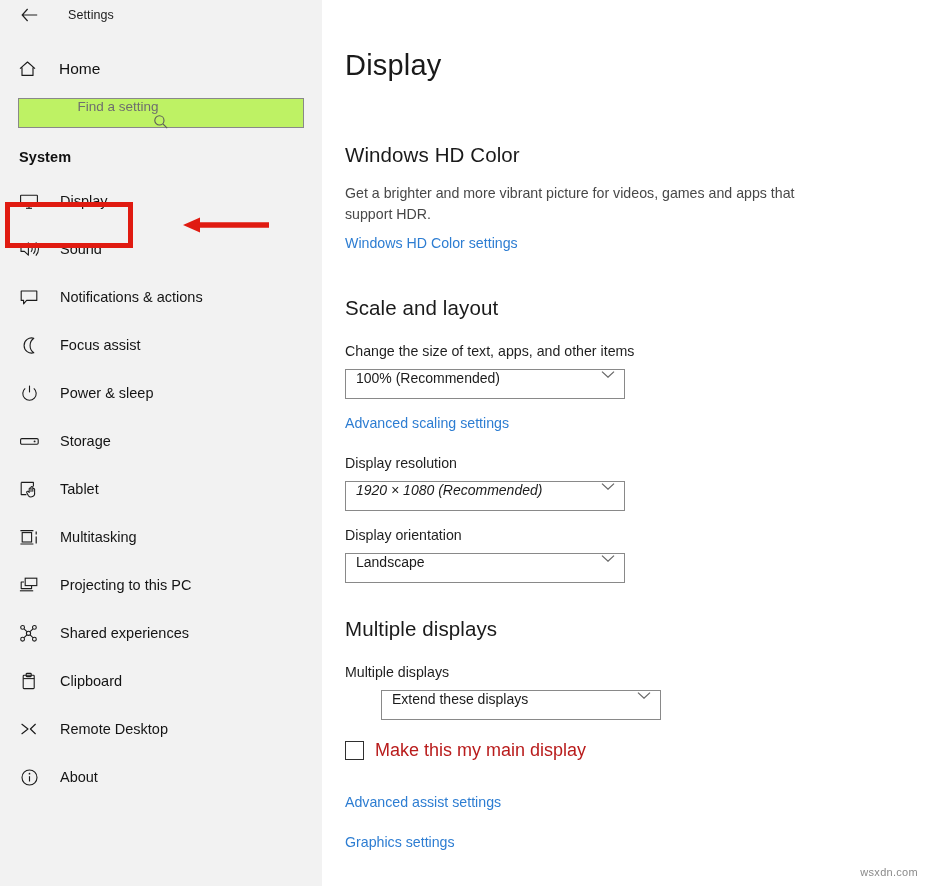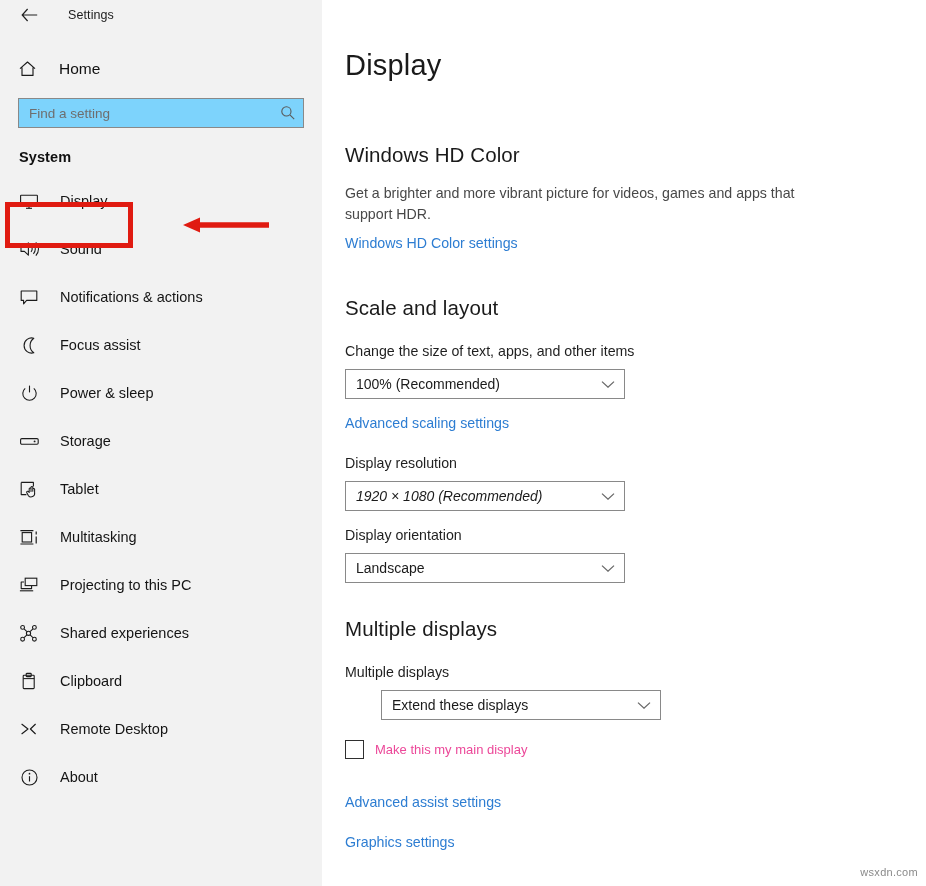--- a/index.html
+++ b/index.html
@@ -73,24 +73,25 @@
   .home-label {
     font-size: 15.5px;
     color: #111111;
     margin-left: 19px;
   }
 
   .search-wrap {
     margin: 8px 18px 0 18px;
     height: 30px;
     border: 1px solid #898989;
-    background: #7dd3fc;
-    display: flex;
-    align-items: center;
-    box-sizing: border-box;
+    background: #bef264;
+    display: flex;
+    align-items: center;
+    box-sizing: border-box;
+    flex-direction: column;
   }
   .search-input {
     flex: 1;
     border: none;
     outline: none;
     background: transparent;
     font-family: "Liberation Sans", sans-serif;
     font-size: 13.5px;
     color: #2b2b2b;
     padding: 0 0 0 10px;
@@ -181,21 +182,21 @@
   .field-label {
     font-size: 14.2px;
     color: #1f1f1f;
   }
   .combo {
     width: 280px;
     height: 30px;
     border: 1px solid #898989;
     background: #ffffff;
     display: flex;
-    align-items: center;
+    align-items: flex-start;
     justify-content: space-between;
     box-sizing: border-box;
     cursor: pointer;
     padding: 0 9px 0 10px;
   }
   .combo-value {
     font-size: 14px;
     color: #1b1b1b;
     white-space: nowrap;
   }
@@ -207,22 +208,22 @@
     cursor: pointer;
   }
   .checkbox-box {
     width: 19px;
     height: 19px;
     border: 1.6px solid #2f2f2f;
     background: #ffffff;
     box-sizing: border-box;
   }
   .checkbox-label {
-    font-size: 13px;
-    color: #ec4899;
+    font-size: 18px;
+    color: #b91c1c;
     margin-left: 11px;
   }
 
   
   .abs { position: absolute; }
 
   
   .annot-box {
     position: absolute;
     left: 5px;

